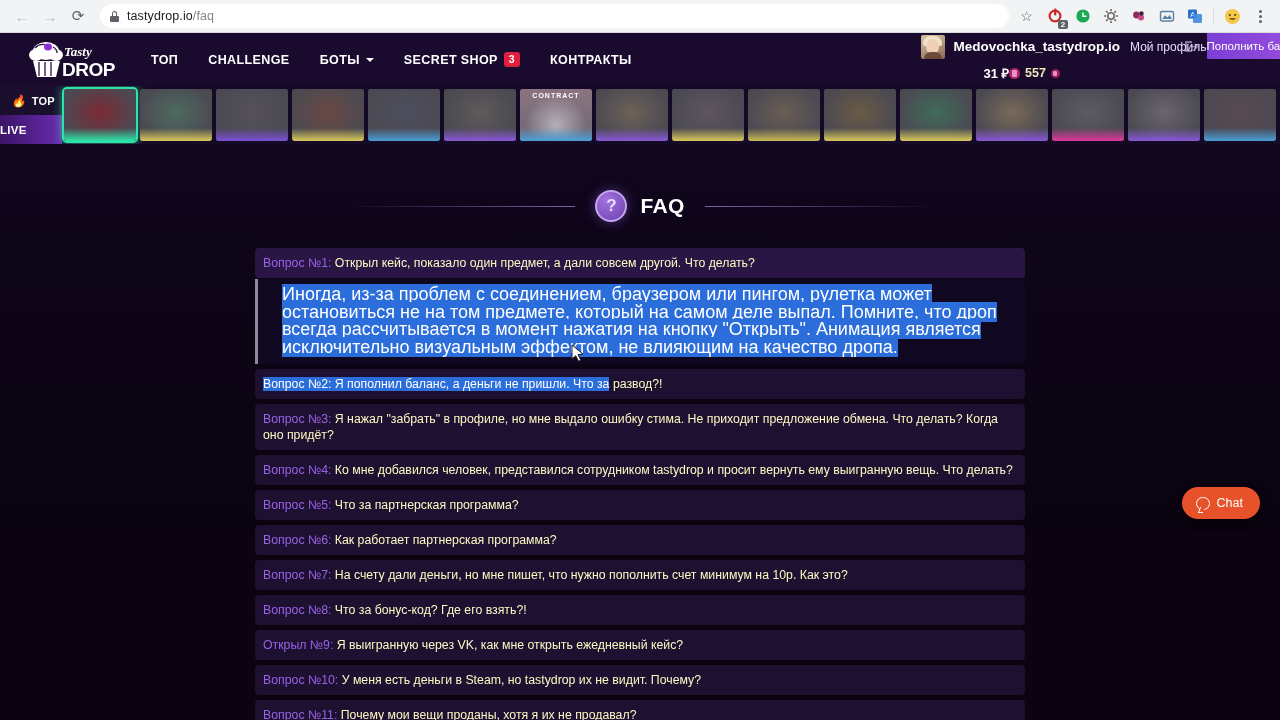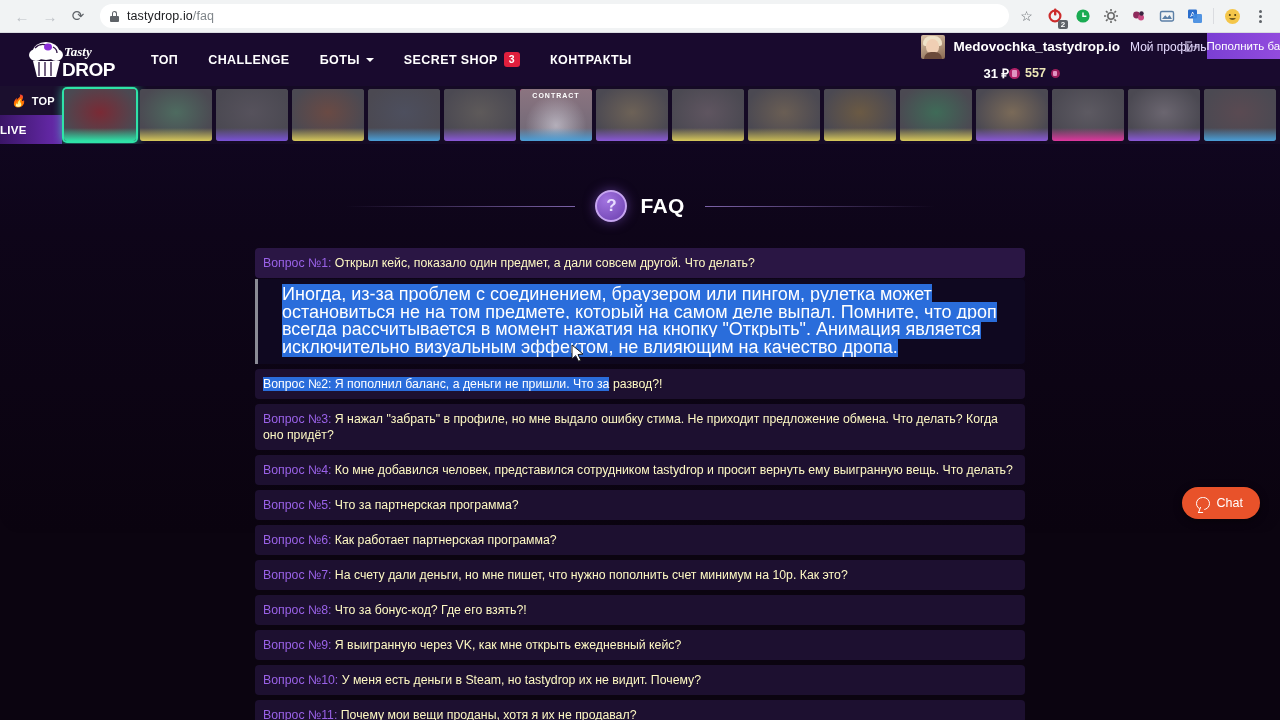--- a/index.html
+++ b/index.html
@@ -443,21 +443,21 @@
         <div>
           <div class="qrow"><span class="qnum">Вопрос №6: </span><span class="qtext">Как работает партнерская программа?</span></div>
         </div>
         <div>
           <div class="qrow"><span class="qnum">Вопрос №7: </span><span class="qtext">На счету дали деньги, но мне пишет, что нужно пополнить счет минимум на 10р. Как это?</span></div>
         </div>
         <div>
           <div class="qrow"><span class="qnum">Вопрос №8: </span><span class="qtext">Что за бонус-код? Где его взять?!</span></div>
         </div>
         <div>
-          <div class="qrow"><span class="qnum">Вопрос №9: </span><span class="qtext">Я выигранную через VK, как мне открыть ежедневный кейс?</span></div>
+          <div class="qrow"><span class="qnum">Открыл №9: </span><span class="qtext">Я выигранную через VK, как мне открыть ежедневный кейс?</span></div>
         </div>
         <div>
           <div class="qrow"><span class="qnum">Вопрос №10: </span><span class="qtext">У меня есть деньги в Steam, но tastydrop их не видит. Почему?</span></div>
         </div>
         <div>
           <div class="qrow"><span class="qnum">Вопрос №11: </span><span class="qtext">Почему мои вещи проданы, хотя я их не продавал?</span></div>
         </div>
       </div>
     <div class="partial-row"></div>
   </div>

